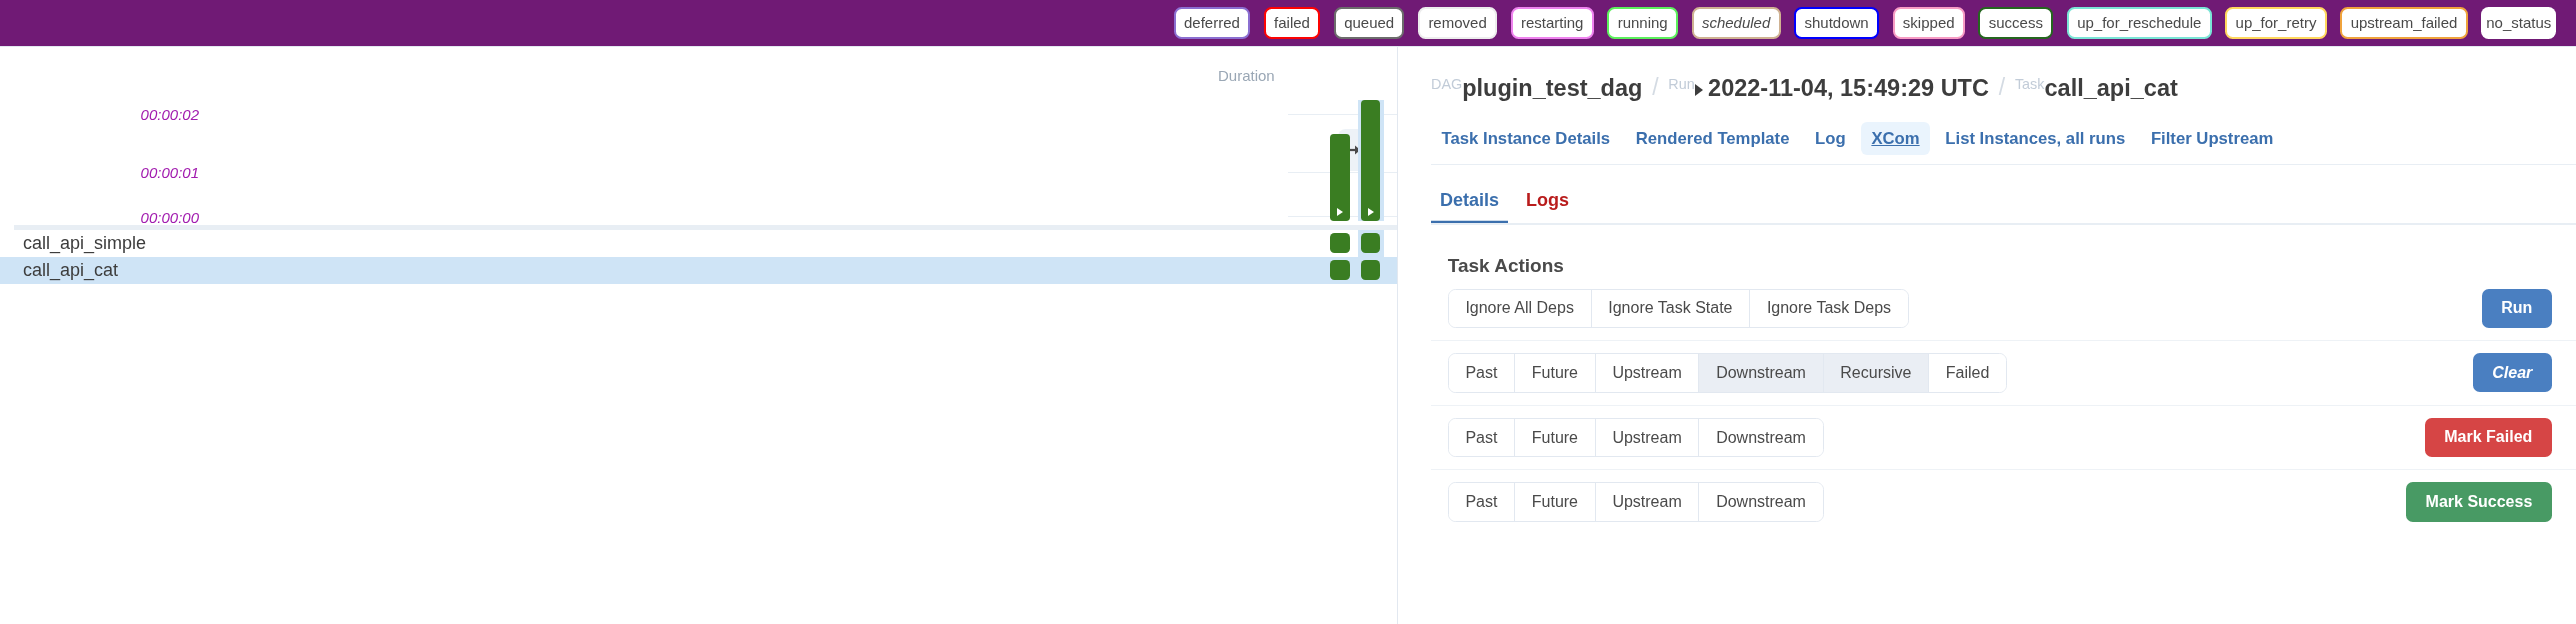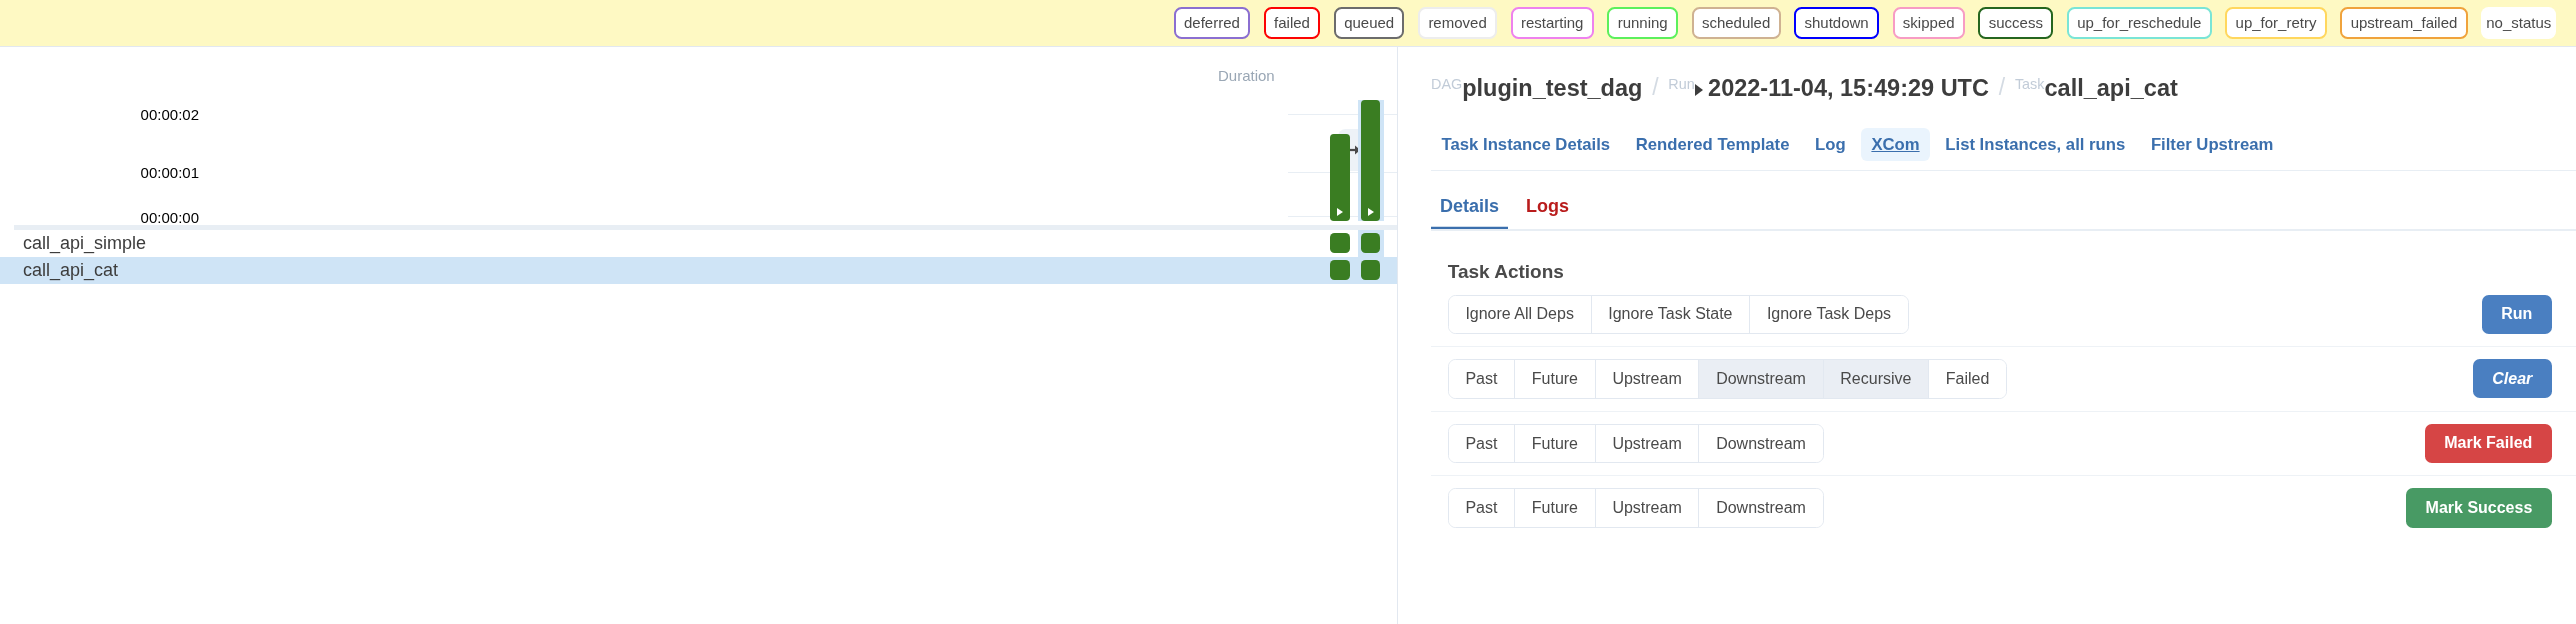--- a/index.html
+++ b/index.html
@@ -15,21 +15,21 @@
 
   
   .legend-bar {
     height: 47px;
     display: flex;
     align-items: center;
     justify-content: flex-end;
     padding-right: 19.7px;
     gap: 13.6px;
     border-bottom: 1.5px solid #e2e8f0;
-    background: #fef9c3;
+    background: #701a75;
   }
   .legend-chip {
     font-size: 15px;
     line-height: 1;
     color: #4a4a4a;
     padding: 6px 8.3px 6.8px;
     border: 2.3px solid transparent;
     border-radius: 7.6px;
     white-space: nowrap;
     background: #fff;
@@ -86,23 +86,24 @@
     position: absolute;
     left: 1218px; top: 0;
     font-size: 15px;
     color: #9aa7b5;
   }
 
   .axis-label {
     position: absolute;
     right: 1199px;
     font-size: 15px;
-    color: #000000;
+    color: #a21caf;
     text-align: left;
     white-space: nowrap;
+    font-style: italic;
   }
   .gridline {
     position: absolute;
     left: 1288px; width: 110px;
     height: 0.8px; background: #e8eef4;
   }
 
   .bars {
     position: absolute;
     left: 1327px; top: 33px;
@@ -176,21 +177,21 @@
     width: 0; height: 0;
     border-left: 8.3px solid #3d3d3d;
     border-top: 6px solid transparent;
     border-bottom: 6px solid transparent;
     margin-right: 5.3px;
     vertical-align: middle;
   }
 
   .tabbar {
     display: flex; align-items: center; gap: 4.5px;
-    margin-top: 26px;
+    margin-top: 20px;
     padding-bottom: 9px;
     border-bottom: 1.5px solid #e8eef4;
   }
   .tab-link {
     font-size: 16.7px; font-weight: bold;
     color: #3b6fad;
     padding: 6.8px 10.6px;
     border-radius: 6px;
     cursor: pointer;
     white-space: nowrap;
@@ -248,21 +249,21 @@
 </head>
 <body>
 
 <div class="legend-bar" id="legend-bar">
     <div class="legend-chip" style="border-color: rgb(139, 111, 209);">deferred</div>
     <div class="legend-chip" style="border-color: rgb(252, 3, 3);">failed</div>
     <div class="legend-chip" style="border-color: rgb(108, 108, 108);">queued</div>
     <div class="legend-chip" style="border-color: rgb(237, 237, 237);">removed</div>
     <div class="legend-chip" style="border-color: rgb(238, 130, 238);">restarting</div>
     <div class="legend-chip" style="border-color: rgb(92, 240, 92);">running</div>
-    <div class="legend-chip" style="border-color: rgb(207, 178, 146);">scheduled</div>
+    <div class="legend-chip" style="border-color: rgb(207, 178, 146); font-style: italic;">scheduled</div>
     <div class="legend-chip" style="border-color: rgb(0, 0, 255);">shutdown</div>
     <div class="legend-chip" style="border-color: rgb(247, 156, 196);">skipped</div>
     <div class="legend-chip" style="border-color: rgb(37, 102, 31);">success</div>
     <div class="legend-chip" style="border-color: rgb(122, 229, 214);">up_for_reschedule</div>
     <div class="legend-chip" style="border-color: rgb(255, 215, 94);">up_for_retry</div>
     <div class="legend-chip" style="border-color: rgb(240, 163, 60);">upstream_failed</div>
     <div class="legend-chip nostatus">no_status</div>
   </div>
 
 <div class="body-split">

